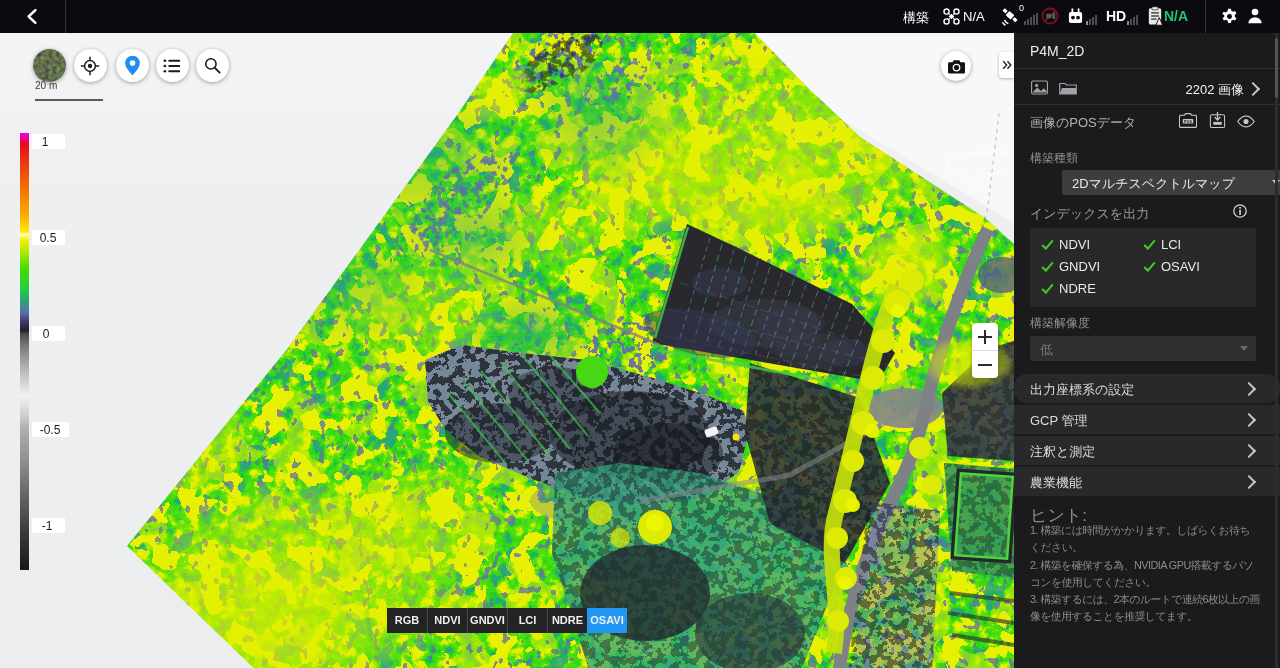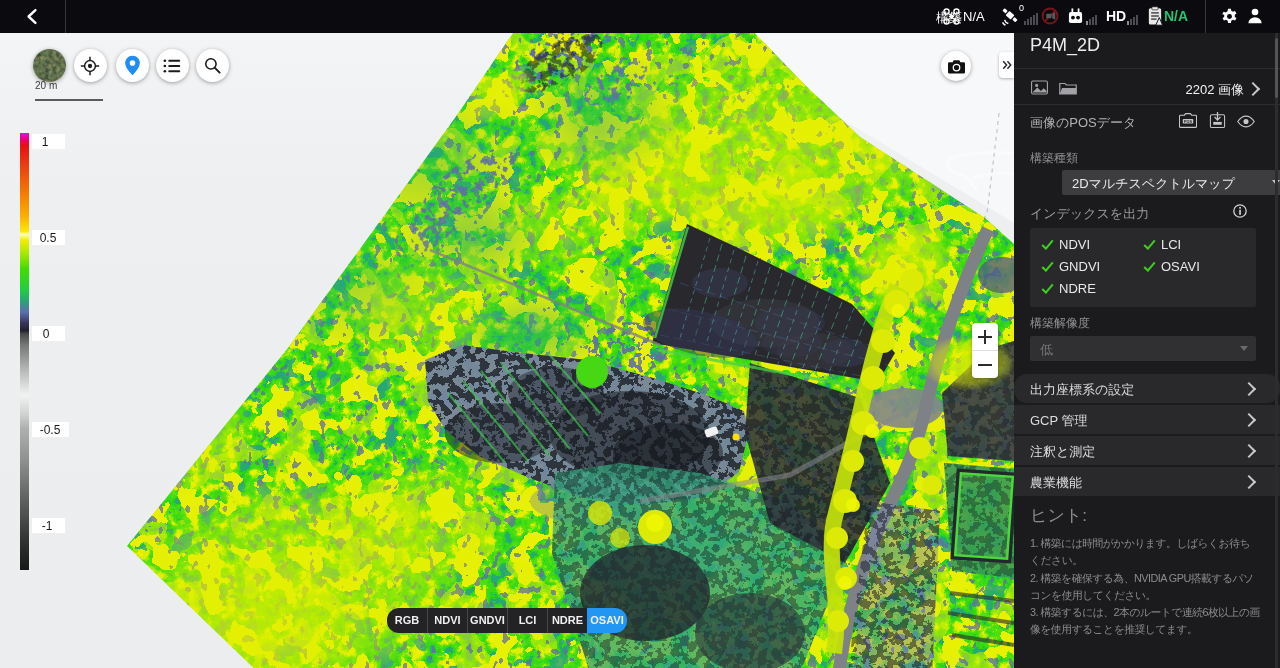--- a/index.html
+++ b/index.html
@@ -302,21 +302,21 @@
         <text x="27" y="397" text-anchor="middle">-1</text>
 </g>
 </svg>
 </div>
 
 <div id="topbar">
 <svg class="abs" style="left:26px;top:8px" width="12" height="17" viewBox="0 0 14 19">
       <path d="M 11,2 L 3,9.5 11,17" stroke="#fff" stroke-width="2.8" fill="none" stroke-linecap="round" stroke-linejoin="round"></path>
     </svg>
 <div class="abs" style="left:65px;top:0;width:1px;height:33px;background:#36363e"></div>
-<div class="txt" style="left:903px;margin-left:33px;">構築</div>
+<div class="txt" style="left:903px;">構築</div>
 <svg class="abs" style="left:943px;top:8px" width="17" height="17" viewBox="0 0 24 24">
       <g stroke="#fff" stroke-width="2" fill="none">
         <circle cx="5" cy="5" r="3.6"></circle>
         <circle cx="19" cy="5" r="3.6"></circle>
         <circle cx="5" cy="19" r="3.6"></circle>
         <circle cx="19" cy="19" r="3.6"></circle>
       </g>
       <rect x="9.2" y="9.2" width="5.6" height="5.6" transform="rotate(45 12 12)" fill="#fff"></rect>
       <line x1="7.5" y1="7.5" x2="9.5" y2="9.5" stroke="#fff" stroke-width="1.6"></line>
       <line x1="16.5" y1="7.5" x2="14.5" y2="9.5" stroke="#fff" stroke-width="1.6"></line>
@@ -472,26 +472,26 @@
       <g stroke="#2b2b2b" stroke-width="2">
         <line x1="8" y1="1" x2="8" y2="15"></line>
         <line x1="1" y1="8" x2="15" y2="8"></line>
       </g>
     </svg>
 <svg class="abs" style="left:5px;top:34px" width="16" height="16">
       <line x1="1" y1="8" x2="15" y2="8" stroke="#2b2b2b" stroke-width="2"></line>
     </svg>
 </div>
 
-<div class="abs" style="left:387px;top:608px;height:25px;border-radius:12px;overflow:hidden;white-space:nowrap;font-weight:bold;">
+<div class="abs" style="left:387px;top:608px;height:25px;border-radius:0;overflow:hidden;white-space:nowrap;font-weight:bold;">
 <div class="tab">RGB</div><div class="tab" style="border-left:1px solid #47474a;width:39px;">NDVI</div><div class="tab" style="border-left:1px solid #47474a;width:39px;">GNDVI</div><div class="tab" style="border-left:1px solid #47474a;width:39px;">LCI</div><div class="tab" style="border-left:1px solid #47474a;width:39px;">NDRE</div><div class="tab" style="background:#2196f3;width:40px;">OSAVI</div>
 </div>
 
 <div id="panel">
-<div class="abs" style="left:16px;top:2px;color:#ededee;font-size:18px;">P4M_2D</div>
+<div class="abs" style="left:16px;top:10px;color:#ededee;font-size:14px;">P4M_2D</div>
 <div class="abs" style="left:0;top:35px;width:266px;height:1px;background:#2e2e31;"></div>
 <svg class="abs" style="left:17px;top:47px" width="17" height="15" viewBox="0 0 24 20">
       <rect x="0.8" y="0.8" width="22.4" height="18.4" rx="2" fill="none" stroke="#a2a2a6" stroke-width="1.6"></rect>
       <circle cx="8" cy="7" r="2.2" fill="#a2a2a6"></circle>
       <path d="M2 17 L9 10 L14 15 L18 11 L22 15 L22 17 Z" fill="#a2a2a6"></path>
     </svg>
 <svg class="abs" style="left:45px;top:48px" width="18" height="14" viewBox="0 0 24 18">
       <path d="M1 3 L8 3 10 5 23 5 23 17 1 17 Z" fill="none" stroke="#a2a2a6" stroke-width="1.6"></path>
       <path d="M4 9 L23 9 23 17 1 17 Z" fill="#a2a2a6"></path>
     </svg>
@@ -562,16 +562,16 @@
     </div>
 <div class="prow" style="top:434px;">
       <div class="rtext">農業機能</div>
       <div class="chev" style="right:26px;top:10px;"></div>
     </div>
 <div class="prow" style="top:403px;">
       <div class="rtext">注釈と測定</div>
       <div class="chev" style="right:26px;top:10px;"></div>
     </div>
 <div class="abs" style="left:16px;top:471px;color:#8c8c8e;font-size:17px;">ヒント:</div>
-<div class="abs" style="left:16px;top:502px;color:#8c8c8e;font-size:10.8px;line-height:17.3px;white-space:nowrap;letter-spacing:-0.5px;">1. 構築には時間がかかります。しばらくお待ち<br>ください。<br>2. 構築を確保する為、NVIDIA GPU搭載するパソ<br>コンを使用してください。<br>3. 構築するには、2本のルートで連続6枚以上の画<br>像を使用することを推奨してます。</div>
+<div class="abs" style="left:16px;top:489px;color:#8c8c8e;font-size:10.8px;line-height:17.3px;white-space:nowrap;letter-spacing:-0.5px;">1. 構築には時間がかかります。しばらくお待ち<br>ください。<br>2. 構築を確保する為、NVIDIA GPU搭載するパソ<br>コンを使用してください。<br>3. 構築するには、2本のルートで連続6枚以上の画<br>像を使用することを推奨してます。</div>
 <div class="abs" style="left:261px;top:0;width:3px;height:635px;background:#2c2c2e;"></div>
     <div class="abs" style="left:261px;top:5px;width:3px;height:60px;background:#545456;border-radius:2px;"></div>
 </div>
 
 </body></html>

